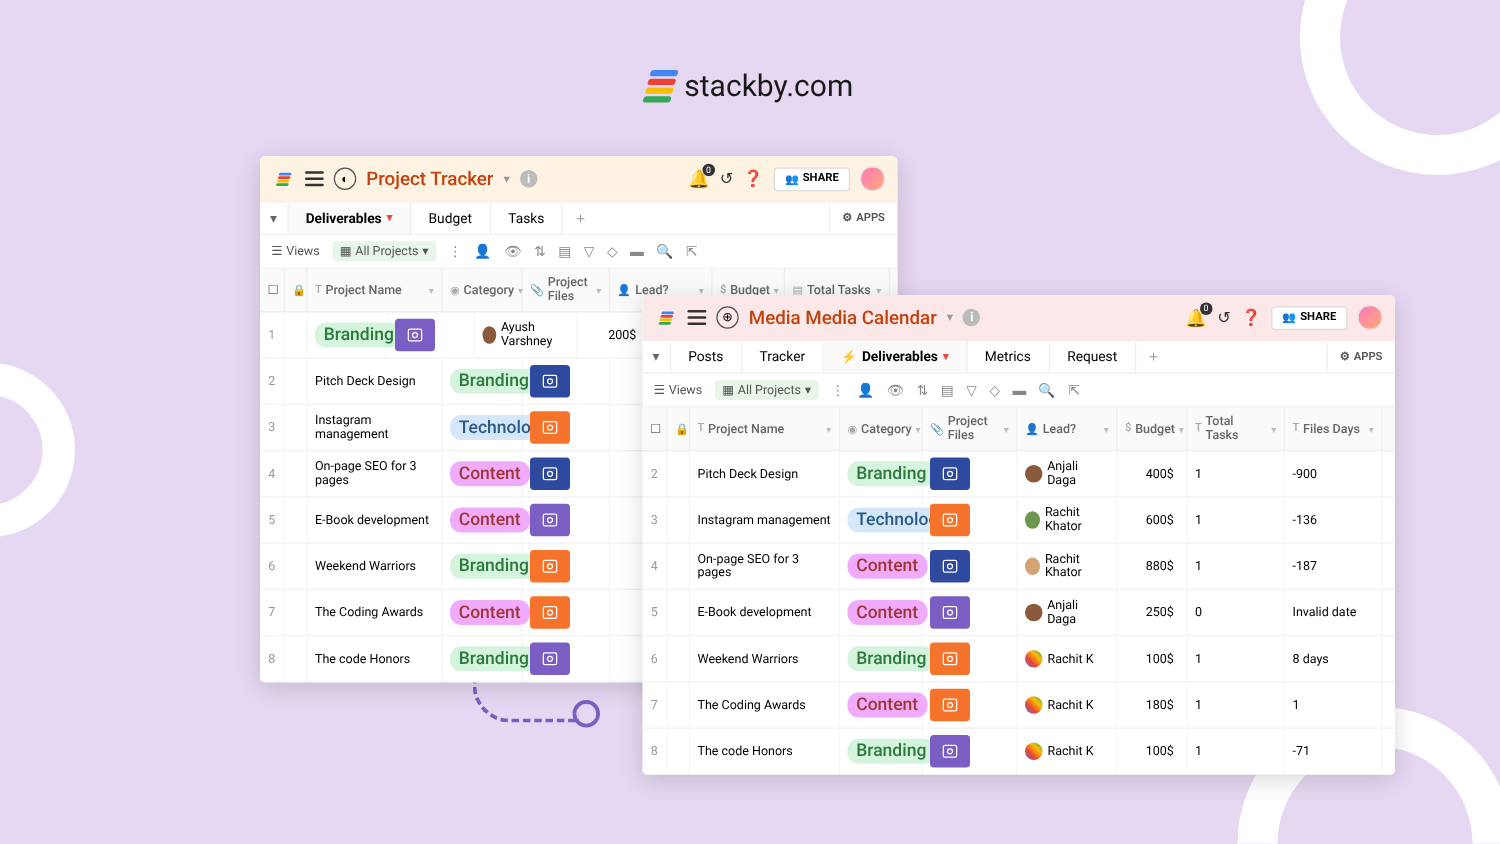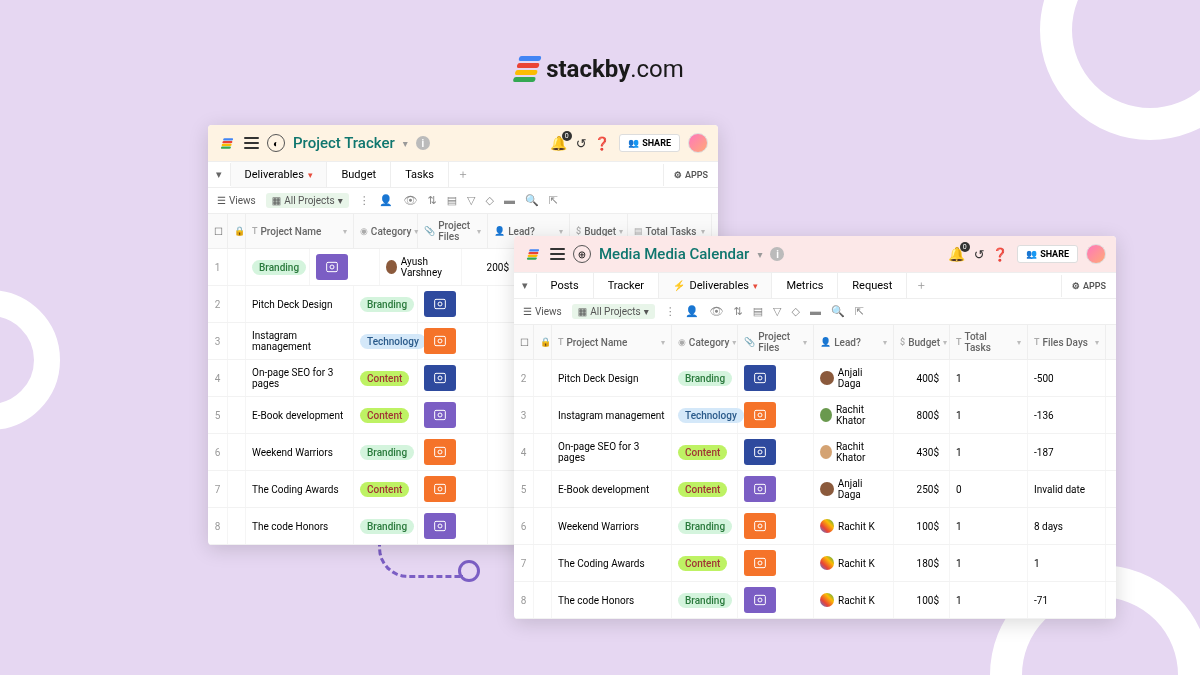--- a/index.html
+++ b/index.html
@@ -2,67 +2,67 @@
 <html><head>
 <meta charset="utf-8">
 <style>
 *{margin:0;padding:0;box-sizing:border-box;font-family:-apple-system,BlinkMacSystemFont,"Segoe UI",Roboto,sans-serif}
 body{background:#e6d7f2;width:1200px;height:675px;position:relative;overflow:hidden}
 .bg-circle-1{position:absolute;width:220px;height:220px;border:32px solid #fff;border-radius:50%;top:-80px;right:-60px}
 .bg-circle-2{position:absolute;width:220px;height:220px;border:32px solid #fff;border-radius:50%;bottom:-110px;right:-10px}
 .bg-circle-3{position:absolute;width:140px;height:140px;border:26px solid #fff;border-radius:50%;top:290px;left:-80px}
 .logo{position:absolute;top:55px;left:50%;transform:translateX(-50%);display:flex;align-items:center;gap:8px}
 .logo-text{font-size:24px;color:#1a1a1a}
-.logo-text .bold{font-weight:700}
+.logo-text .bold{font-weight:400}
 .stripes{display:flex;flex-direction:column;gap:2px;transform:skewX(-15deg)}
 .stripe{width:22px;height:5px;border-radius:2px}
 .s-blue{background:#4285f4}.s-red{background:#ea4335}.s-yellow{background:#fbbc04}.s-green{background:#34a853}
 .window{position:absolute;background:#fff;border-radius:4px;box-shadow:0 4px 20px rgba(0,0,0,.15);overflow:hidden}
 .w1{top:125px;left:208px;width:510px}
 .w2{top:236px;left:514px;width:602px}
 .titlebar{display:flex;align-items:center;padding:8px 10px;gap:8px}
 .tb1{background:#fef3e3}
 .tb2{background:#fce8e8}
 .mini-stripes{display:flex;flex-direction:column;gap:1px;transform:skewX(-15deg) scale(.55)}
 .mini-stripes .stripe{width:18px;height:4px}
 .hamburger-icon{display:flex;flex-direction:column;gap:3px;cursor:pointer}
 .hamburger-icon span{width:15px;height:2px;background:#333;border-radius:1px}
 .title-icon{width:18px;height:18px;border:1.5px solid #555;border-radius:50%;display:flex;align-items:center;justify-content:center;font-size:10px}
-.app-title{font-size:15px;font-weight:500;color:#0f766e}
+.app-title{font-size:15px;font-weight:500;color:#c2410c}
 .chev{color:#999;font-size:10px}
 .info-i{width:14px;height:14px;background:#bbb;border-radius:50%;color:#fff;font-size:10px;display:flex;align-items:center;justify-content:center;font-weight:700}
 .spacer{flex:1}
 .bell{position:relative;font-size:14px;color:#333}
 .badge{position:absolute;top:-4px;right:-4px;background:#333;color:#fff;font-size:7px;width:10px;height:10px;border-radius:50%;display:flex;align-items:center;justify-content:center}
 .history-icon,.help-icon{font-size:13px;color:#333}
 .share-btn{background:#fff;border:1px solid #ddd;padding:3px 8px;border-radius:3px;font-size:9px;font-weight:700;cursor:pointer;display:flex;align-items:center;gap:3px}
 .avatar{width:20px;height:20px;border-radius:50%;background:linear-gradient(135deg,#f7b,#fa7);border:1px solid #ddd}
 .tabsrow{display:flex;align-items:center;border-top:1px solid #eee;border-bottom:1px solid #eee}
 .tab-expand{padding:5px 8px;color:#666;font-size:11px;border-right:1px solid #eee}
 .tab{padding:6px 14px;font-size:11px;border-right:1px solid #eee;cursor:pointer;display:flex;align-items:center;gap:4px}
-.tab.active{font-weight:400;background:#fafafa}
+.tab.active{font-weight:700;background:#fafafa}
 .tab .arr{color:#e74c3c;font-size:9px}
 .tab .bolt{color:#f5a623;font-size:10px}
 .tab-add{padding:4px 8px;font-size:12px;color:#999;cursor:pointer}
 .apps-btn{margin-left:auto;padding:6px 10px;font-size:9px;font-weight:600;color:#555;border-left:1px solid #eee;cursor:pointer;display:flex;align-items:center;gap:3px}
 .toolbar{display:flex;align-items:center;padding:5px 9px;gap:10px;border-bottom:1px solid #eee;font-size:10px;color:#555}
 .toolbar .it{cursor:pointer;display:flex;align-items:center;gap:3px}
 .view-pill{background:#e8f5e9;padding:2px 6px;border-radius:3px}
 .tool-ico{color:#888;font-size:11px}
 .header-row{display:flex;border-bottom:1px solid #eee;background:#fafafa}
 .hcell{padding:6px 6px;font-size:10px;color:#666;border-right:1px solid #eee;display:flex;align-items:center;gap:3px;font-weight:500}
 .hcell .ic{color:#aaa;font-size:9px}
 .hcell .dd{margin-left:auto;color:#bbb;font-size:8px}
 .data-row{display:flex;border-bottom:1px solid #f2f2f2;min-height:36px}
 .cell{padding:5px 6px;font-size:10px;border-right:1px solid #f5f5f5;display:flex;align-items:center}
 .rownum{color:#999;justify-content:center;font-size:10px}
-.tag{padding:2px 7px;border-radius:9px;font-size:10px;font-weight:500}
+.tag{padding:2px 7px;border-radius:9px;font-size:14px;font-weight:500}
 .t-branding{background:#d4f4dd;color:#2a7a3c}
 .t-tech{background:#d4e8f9;color:#2a5a8a}
-.t-content{background:#bef264;color:#a03535}
+.t-content{background:#f0abfc;color:#a03535}
 .thumb{width:32px;height:26px;border-radius:3px;display:flex;align-items:center;justify-content:center}
 .th-blue{background:#2e4a9e}.th-purple{background:#7b5ec4}.th-orange{background:#f5732a}
 .thumb svg{width:16px;height:16px;fill:#fff}
 .user{display:flex;align-items:center;gap:4px}
 .uav{width:14px;height:14px;border-radius:50%}
 .ua-1{background:#8b5a3c}.ua-2{background:#d4a373}.ua-3{background:#6a994e}
 .ua-logo{background:linear-gradient(45deg,#4285f4,#ea4335,#fbbc04,#34a853)}
 .money{justify-content:flex-end;padding-right:10px}
 .deco-path{position:absolute;top:510px;left:370px}
 .deco-circle{width:22px;height:22px;border:3px solid #7b5ec4;border-radius:50%}
@@ -440,41 +440,41 @@
               <rect x="4" y="5" width="16" height="14" rx="2" fill="none" stroke="#fff" stroke-width="1.5"></rect>
               <circle cx="12" cy="12" r="3" fill="none" stroke="#fff" stroke-width="1.5"></circle>
             </svg>
           </div>
         </div>
         <div class="cell c-lead">
           <div class="user"><div class="uav ua-1"></div>Anjali Daga</div>
         </div>
         <div class="cell c-budget money">400$</div>
         <div class="cell c-tasks">1</div>
-        <div class="cell c-days">-500</div>
+        <div class="cell c-days">-900</div>
       </div>
       <div class="data-row">
         <div class="cell c-chk rownum">3</div>
         <div class="cell c-lock"></div>
         <div class="cell c-name">Instagram management</div>
         <div class="cell c-cat">
           <span class="tag t-tech">Technology</span>
         </div>
         <div class="cell c-file">
           <div class="thumb th-orange">
             <svg viewBox="0 0 24 24">
               <rect x="4" y="5" width="16" height="14" rx="2" fill="none" stroke="#fff" stroke-width="1.5"></rect>
               <circle cx="12" cy="12" r="3" fill="none" stroke="#fff" stroke-width="1.5"></circle>
             </svg>
           </div>
         </div>
         <div class="cell c-lead">
           <div class="user"><div class="uav ua-3"></div>Rachit Khator</div>
         </div>
-        <div class="cell c-budget money">800$</div>
+        <div class="cell c-budget money">600$</div>
         <div class="cell c-tasks">1</div>
         <div class="cell c-days">-136</div>
       </div>
       <div class="data-row">
         <div class="cell c-chk rownum">4</div>
         <div class="cell c-lock"></div>
         <div class="cell c-name">On-page SEO for 3 pages</div>
         <div class="cell c-cat">
           <span class="tag t-content">Content</span>
         </div>
@@ -482,21 +482,21 @@
           <div class="thumb th-blue">
             <svg viewBox="0 0 24 24">
               <rect x="4" y="5" width="16" height="14" rx="2" fill="none" stroke="#fff" stroke-width="1.5"></rect>
               <circle cx="12" cy="12" r="3" fill="none" stroke="#fff" stroke-width="1.5"></circle>
             </svg>
           </div>
         </div>
         <div class="cell c-lead">
           <div class="user"><div class="uav ua-2"></div>Rachit Khator</div>
         </div>
-        <div class="cell c-budget money">430$</div>
+        <div class="cell c-budget money">880$</div>
         <div class="cell c-tasks">1</div>
         <div class="cell c-days">-187</div>
       </div>
       <div class="data-row">
         <div class="cell c-chk rownum">5</div>
         <div class="cell c-lock"></div>
         <div class="cell c-name">E-Book development</div>
         <div class="cell c-cat">
           <span class="tag t-content">Content</span>
         </div>

